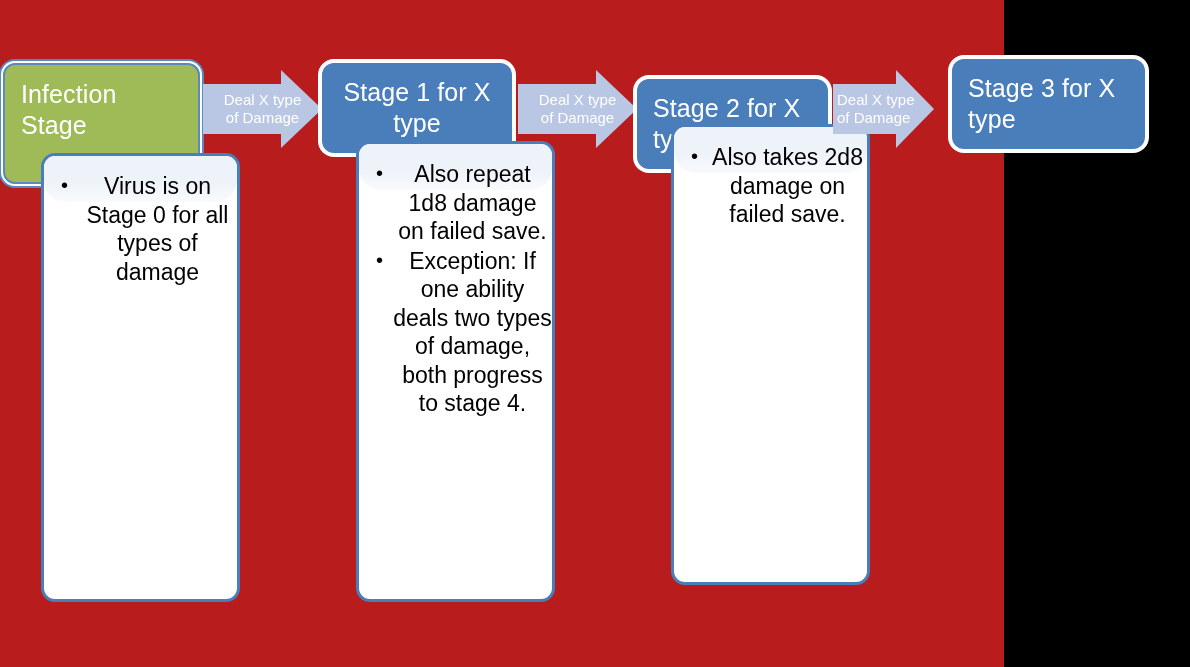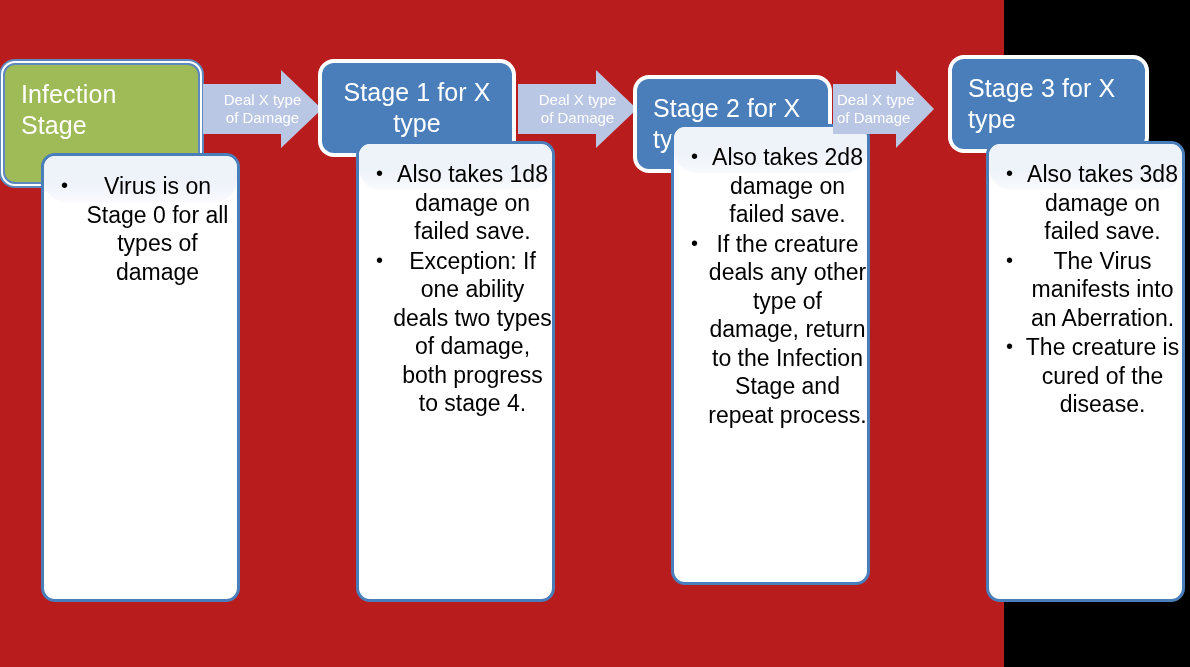--- a/index.html
+++ b/index.html
@@ -144,21 +144,21 @@
     </div>
   </div>
 
   <div class="stage-header blue" style="left:322px; top:63px; width:190px; height:90px;text-align:center;">
     <span>Stage 1 for X type</span>
   </div>
 
   <div class="detail-card" style="left:356px; top:141px; width:199px; height:461px;">
     <div class="sheen"></div>
     <ul>
-      <li>Also takes 1d8 damage on failed save.</li>
+      <li>Also repeat 1d8 damage on failed save.</li>
       <li>Exception: If one ability deals two types of damage, both progress to stage 4.</li>
     </ul>
   </div>
 
   <div class="arrow" style="left:518px; top:70px; width:119px; height:78px;">
     <svg viewBox="0 0 119 78" preserveAspectRatio="none">
       <polygon points="0,14 78,14 78,0 119,39 78,78 78,64 0,64" fill="#b9c6e4"></polygon>
     </svg>
     <div class="arrow-label">
       <span>Deal X type</span>
@@ -167,40 +167,31 @@
   </div>
 
   <div class="stage-header blue" style="left:637px; top:79px; width:191px; height:90px;">
     <span>Stage 2 for X type</span>
   </div>
 
   <div class="detail-card" style="left:671px; top:124px; width:199px; height:461px;">
     <div class="sheen"></div>
     <ul>
       <li>Also takes 2d8 damage on failed save.</li>
-      <li>If the creature deals any other type of damage, return to the Infection Stage and repeat process.</li>
     </ul>
   </div>
 
   <div class="arrow narrow" style="left:833px; top:70px; width:101px; height:78px;">
     <svg viewBox="0 0 101 78" preserveAspectRatio="none">
       <polygon points="0,14 63,14 63,0 101,39 63,78 63,64 0,64" fill="#b9c6e4"></polygon>
     </svg>
     <div class="arrow-label">
       <span>Deal X type</span>
       <span>of Damage</span>
     </div>
   </div>
 
   <div class="stage-header blue" style="left:952px; top:59px; width:193px; height:90px;">
     <span>Stage 3 for X type</span>
   </div>
 
-  <div class="detail-card" style="left:986px; top:141px; width:199px; height:461px;">
-    <div class="sheen"></div>
-    <ul>
-      <li>Also takes 3d8 damage on failed save.</li>
-      <li>The Virus manifests into an Aberration.</li>
-      <li>The creature is cured of the disease.</li>
-    </ul>
-  </div>
 
 </div>
 
 </body></html>

